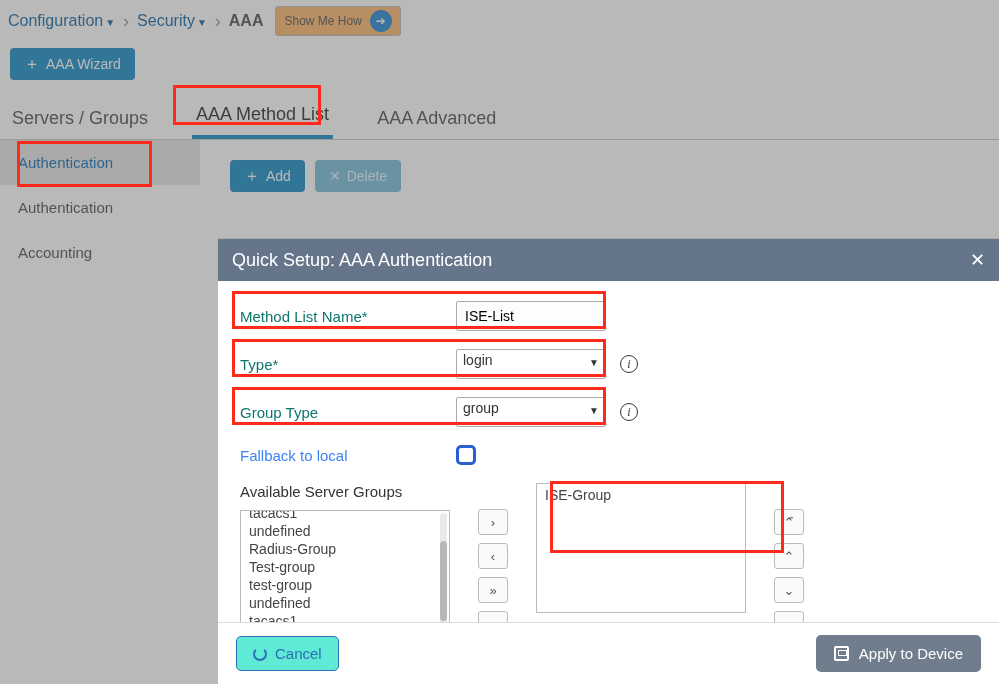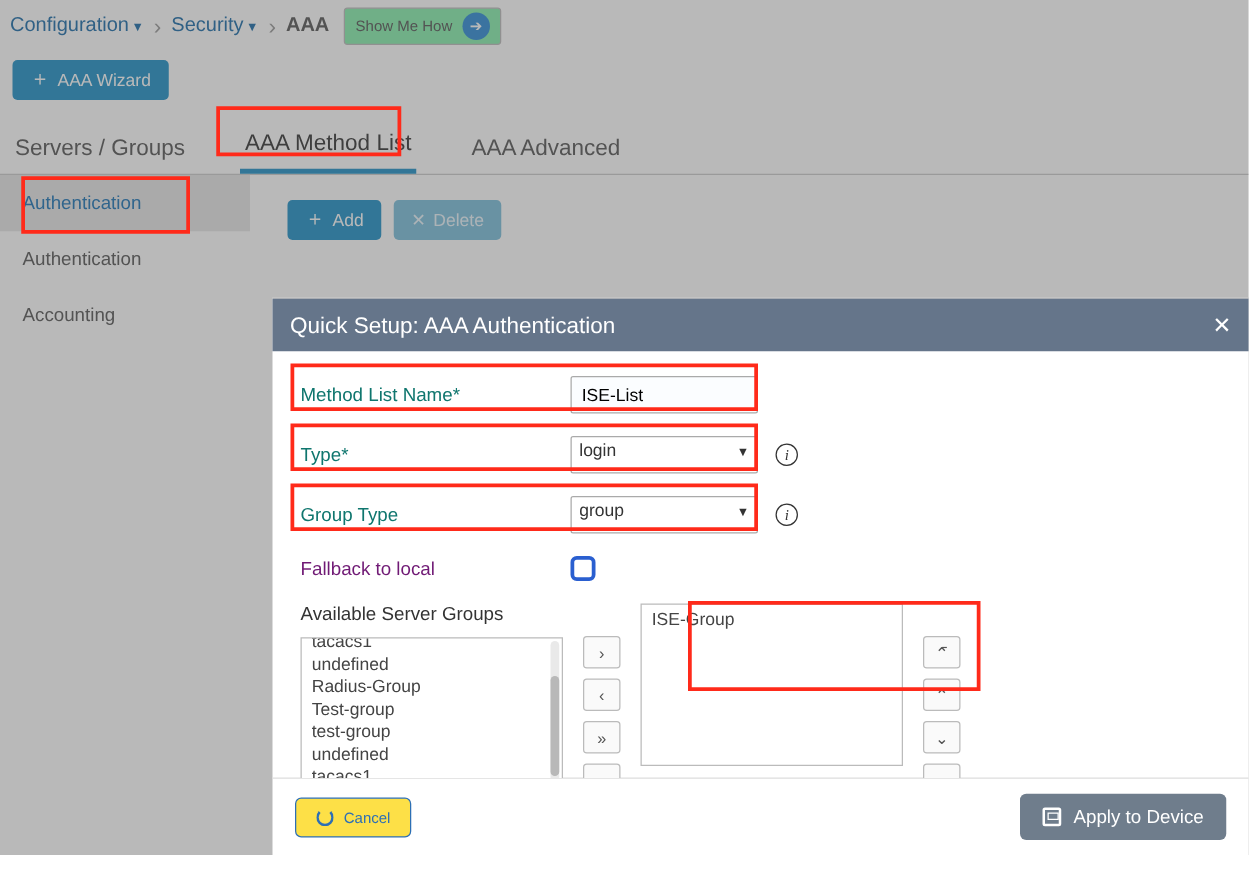--- a/index.html
+++ b/index.html
@@ -3,21 +3,21 @@
 <meta charset="utf-8">
 <style>
   html,body{margin:0;padding:0;font-family:Arial,Helvetica,sans-serif;font-size:14px;color:#333;background:#fff;width:999px;height:696px;overflow:hidden}
   *{box-sizing:border-box}
 
   
   .breadcrumb{display:flex;align-items:center;gap:6px;padding:6px 8px;font-size:16px;color:#1b6ca8}
   .breadcrumb .sep{color:#999;font-size:18px;padding:0 2px}
   .breadcrumb .plain{color:#555;font-weight:bold}
   .breadcrumb .caret{font-size:10px;color:#1b6ca8;padding-left:2px}
-  .show-me-how{display:inline-flex;align-items:center;gap:8px;border:1px solid #bbb;border-radius:3px;padding:3px 8px;font-size:12px;color:#555;background:#86efac;margin-left:6px}
+  .show-me-how{display:inline-flex;align-items:center;gap:8px;border:1px solid #bbb;border-radius:3px;padding:3px 8px;font-size:12px;color:#555;background:#fdba74;margin-left:6px}
   .show-me-how .arrow{width:22px;height:22px;border-radius:50%;background:#2d8bd6;color:#fff;display:inline-flex;align-items:center;justify-content:center;font-size:12px}
 
   
   .wizard-row{padding:6px 10px 14px}
   .btn{display:inline-flex;align-items:center;gap:6px;border:none;border-radius:4px;padding:8px 14px;font-size:14px;cursor:pointer}
   .btn-primary{background:#1e90c6;color:#fff}
   .btn-disabled{background:#7abedb;color:#eaf5fb}
   .btn .plus{font-size:16px;line-height:14px}
   .btn .x{font-size:14px}
 
@@ -40,41 +40,41 @@
 
   
   .modal{position:absolute;left:218px;right:0;top:238px;bottom:0;background:#fff;border-top:1px solid #aaa;display:flex;flex-direction:column}
   .modal-hd{background:#65758a;color:#fff;padding:10px 14px;font-size:18px;display:flex;justify-content:space-between;align-items:center}
   .modal-hd .close{font-size:18px;cursor:pointer}
   .modal-body{padding:20px 22px 10px 22px;flex:1;overflow:auto;position:relative}
   .modal-ft{border-top:1px solid #ddd;padding:12px 18px;display:flex;justify-content:space-between;align-items:center}
 
   .form-row{display:flex;align-items:center;margin-bottom:18px}
   .form-label{width:216px;color:#0f766e;font-size:15px}
-  .form-label.teal{color:#701a75}
+  .form-label.teal{color:#3b82f6}
   .form-input{width:150px;height:30px;border:1px solid #aaa;border-radius:2px;padding:2px 8px;font-size:14px;background:#fbfdff}
   .form-select{width:150px;height:30px;border:1px solid #aaa;border-radius:2px;padding:2px 6px;font-size:14px;background:#fff;position:relative}
   .form-select .sv{display:inline-block}
   .form-select .dd{position:absolute;right:6px;top:7px;font-size:10px}
   .info{display:inline-flex;width:18px;height:18px;border:1.5px solid #333;border-radius:50%;align-items:center;justify-content:center;font-size:12px;margin-left:14px;font-style:italic;font-family:serif}
   .chk{width:20px;height:20px;border:3px solid #2a5fd0;border-radius:5px}
 
-  .dual-list{display:flex;gap:16px;align-items:flex-start;margin-top:4px}
+  .dual-list{display:flex;gap:28px;align-items:flex-start;margin-top:4px}
   .dl-col{display:flex;flex-direction:column}
   .dl-title{font-size:15px;margin-bottom:10px;text-align:left}
   .dl-title.center{text-align:center}
   .listbox{width:210px;height:130px;border:1px solid #bbb;overflow:hidden;padding:2px 0 2px 8px;font-size:14px;color:#444;position:relative;background:#fff}
   .listbox .scrollbar{position:absolute;right:2px;top:2px;bottom:2px;width:7px;background:#e9e9e9;border-radius:4px}
   .listbox .thumb{position:absolute;right:2px;top:30px;width:7px;height:80px;background:#b8b8b8;border-radius:4px}
   .listbox div.item{line-height:18px;white-space:nowrap}
   .mover-col{display:flex;flex-direction:column;gap:8px;padding-top:26px}
   .mini-btn{width:30px;height:26px;border:1px solid #bbb;border-radius:3px;background:#fafafa;display:flex;align-items:center;justify-content:center;font-size:13px;color:#555;cursor:pointer}
   .order-col{display:flex;flex-direction:column;gap:8px;padding-top:26px}
 
-  .btn-outline{background:#fde047;border:1.5px solid #2d6fb5;color:#2d6fb5;border-radius:5px;padding:8px 16px;display:inline-flex;align-items:center;gap:8px;font-size:12px}
+  .btn-outline{background:#5eead4;border:1.5px solid #2d6fb5;color:#2d6fb5;border-radius:5px;padding:8px 16px;display:inline-flex;align-items:center;gap:8px;font-size:15px}
   .btn-apply{background:#6f7d8c;color:#fff;border-radius:5px;padding:10px 18px;display:inline-flex;align-items:center;gap:10px;font-size:15px;border:none}
   .icon-refresh{display:inline-block;width:14px;height:14px;border:2px solid #2d6fb5;border-top-color:transparent;border-radius:50%;position:relative}
   .icon-save{width:15px;height:15px;border:2px solid #fff;border-radius:2px;position:relative}
   .icon-save::after{content:"";position:absolute;left:2px;top:2px;width:7px;height:4px;border:1px solid #fff}
 
   .page{position:relative;width:999px;height:684px}
 </style>
 </head>
 <body>
 

